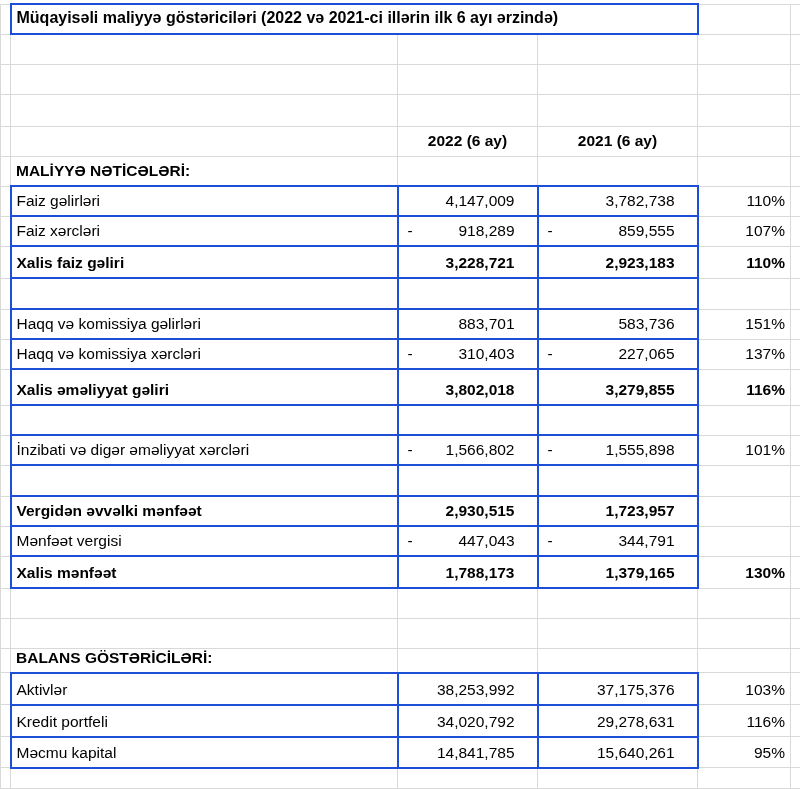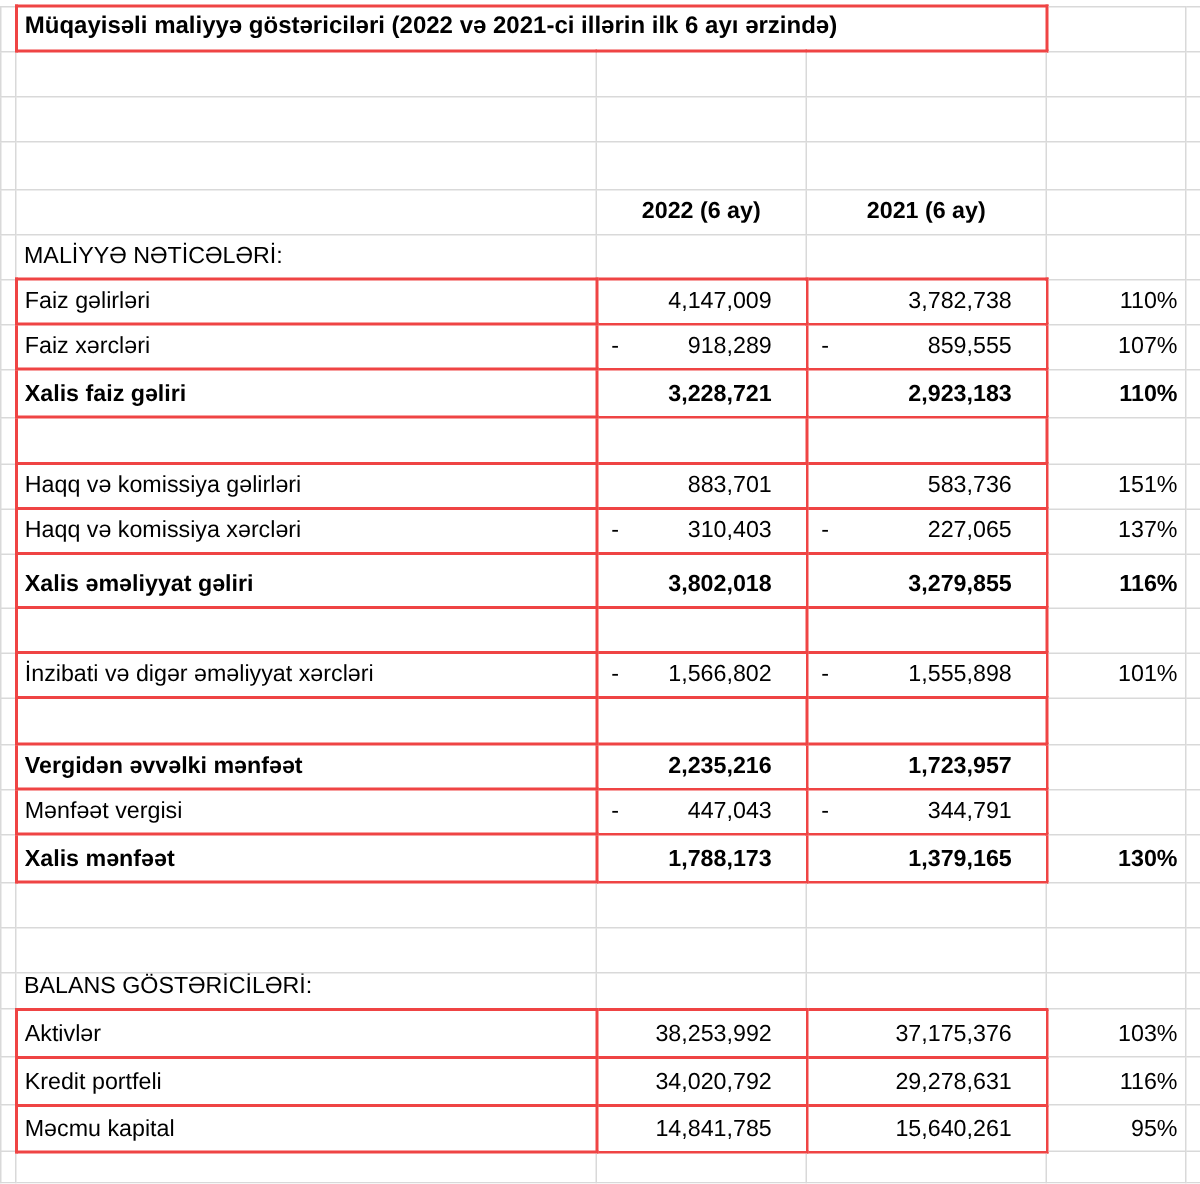--- a/index.html
+++ b/index.html
@@ -13,24 +13,24 @@
     margin-top:3px;
   }
   td{
     border:1px solid #d9d9d9;
     padding:0;vertical-align:bottom;
     font-size:15.5px;line-height:1.1;
     white-space:nowrap;overflow:hidden;
     background:#fff;
   }
   
-  td.blk{border:2px solid #ef4444;}
+  td.blk{border:2px solid #1d4ed8;}
   .b{font-weight:700;}
   .label-cell{padding:0 2px 6px 5px;}
-  .section{font-weight:400;padding:0 2px 6px 5px;font-size:15.5px;}
+  .section{font-weight:700;padding:0 2px 6px 5px;font-size:15.5px;}
   .title-cell{font-weight:700;font-size:16px;padding:0 2px 6px 5px;}
   .head-cell{text-align:center;font-weight:700;padding:0 0 6px 0;}
   .val-cell{position:relative;text-align:right;padding:0 22px 6px 8px;}
   .val-cell .minus{position:absolute;left:9px;bottom:6px;}
   .pct-cell{text-align:right;padding:0 5px 6px 0;}
 </style>
 </head>
 <body>
 
 <div class="sheet">
@@ -166,21 +166,21 @@
           <td></td>
           <td class="blk"></td>
           <td class="blk"></td>
           <td class="blk"></td>
           <td class="pct-cell"></td>
           <td></td>
         </tr>
         <tr style="height: 30px; border-radius: 14px;">
           <td></td>
           <td class="label-cell blk b">Vergidən əvvəlki mənfəət</td>
-          <td class="val-cell blk b"><span class="num">2,235,216</span></td>
+          <td class="val-cell blk b"><span class="num">2,930,515</span></td>
           <td class="val-cell blk b"><span class="num">1,723,957</span></td>
           <td class="pct-cell b"><span></span></td>
           <td></td>
         </tr>
         <tr style="height: 30px;">
           <td></td>
           <td class="label-cell blk">Mənfəət vergisi</td>
           <td class="val-cell blk"><span class="minus">-</span><span class="num">447,043</span></td>
           <td class="val-cell blk"><span class="minus">-</span><span class="num">344,791</span></td>
           <td class="pct-cell"><span></span></td>

